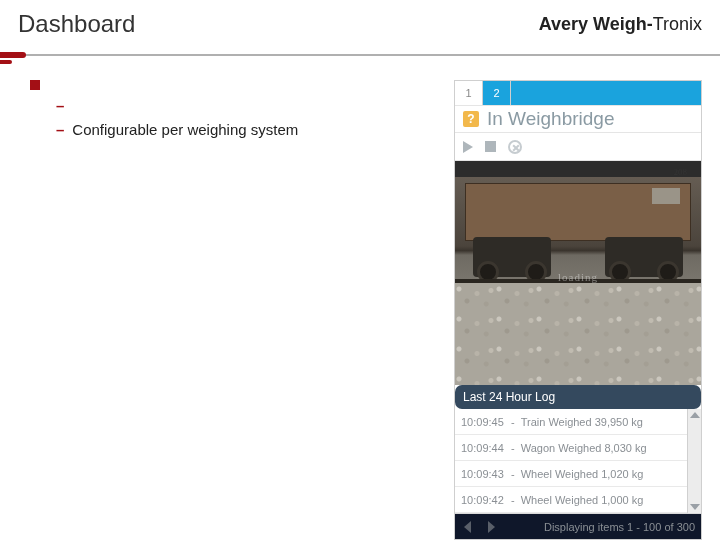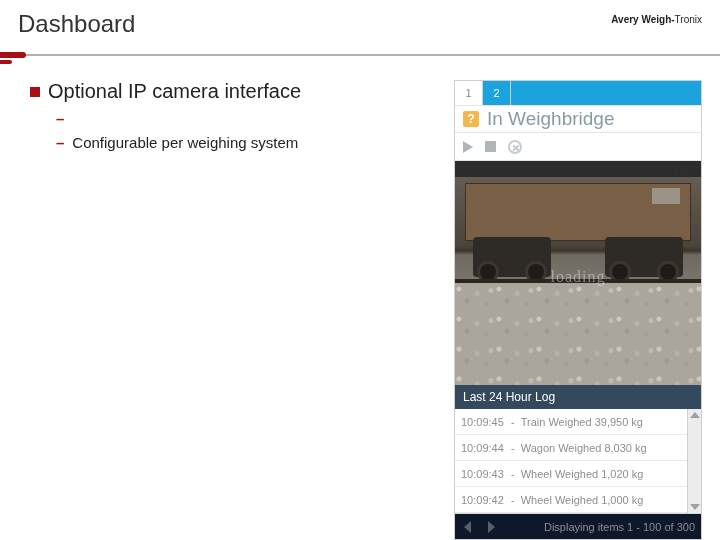--- a/index.html
+++ b/index.html
@@ -12,21 +12,21 @@
   .header {
     position: relative;
     height: 54px;
     padding: 10px 18px 8px 18px;
   }
   .title {
     font-size: 24px; color: #333; font-weight: normal;
   }
   .brand {
     position: absolute; right: 18px; top: 14px;
-    font-size: 10px; color: #222;
+    font-size: 18px; color: #222;
   }
   .brand b { font-weight: 800; }
   .brand .thin { font-weight: 400; }
   .rule-area { position: relative; height: 20px; }
   .rule-gray {
     position: absolute; left: 0; right: 0; top: 0; height: 2px;
     background: #b0b0b0;
   }
   .rule-red {
     position: absolute; left: 0; top: -2px; height: 6px;
@@ -129,26 +129,26 @@
       radial-gradient(circle at 10% 20%, #cbc7be 2px, transparent 3px),
       radial-gradient(circle at 30% 60%, #9e998e 2px, transparent 3px),
       radial-gradient(circle at 55% 35%, #b8b3a8 2px, transparent 3px),
       radial-gradient(circle at 78% 70%, #a49f94 2px, transparent 3px),
       radial-gradient(circle at 90% 25%, #c0bbb0 2px, transparent 3px),
       #aaa69c;
     background-size: 40px 30px;
   }
   .overlay {
     position: absolute; left: 50%; top: 52%; transform: translate(-50%,-50%);
-    color: rgba(255,255,255,0.4); font-size: 16px; letter-spacing: 1px;
+    color: rgba(255,255,255,0.4); font-size: 11px; letter-spacing: 1px;
   }
 
   .logheader {
     background: #34495e; color: #fff; height: 24px;
-    display: flex; align-items: center; padding: 8px 8px; font-size: 12px;
+    display: flex; align-items: center; padding: 8px 8px; font-size: 12px; border-radius: 7px;
   }
   .logframe { display: flex; }
   .logbody { flex: 1; }
   .scroll {
     width: 14px; background: #ececec; border-left: 1px solid #d0d0d0;
     position: relative;
   }
   .scroll .arr {
     position: absolute; left: 2px; width: 0; height: 0;
     border-left: 5px solid transparent; border-right: 5px solid transparent;
@@ -190,21 +190,20 @@
 <div class="rule-area">
   <div class="rule-gray"></div>
   <div class="rule-red"></div>
   <div class="rule-red2"></div>
 </div>
 
 <div class="body">
   <div class="left">
     <div class="h2line">
       <span class="sq"></span>
-      <span class="h2">Optional IP camera interface</span>
     </div>
     <div class="sublist">
       <div class="subline">
         <span class="dash">–</span>
       </div>
       <div class="subline">
         <span class="dash">–</span>
         <span class="subtext">Configurable per weighing system</span>
       </div>
     </div>

